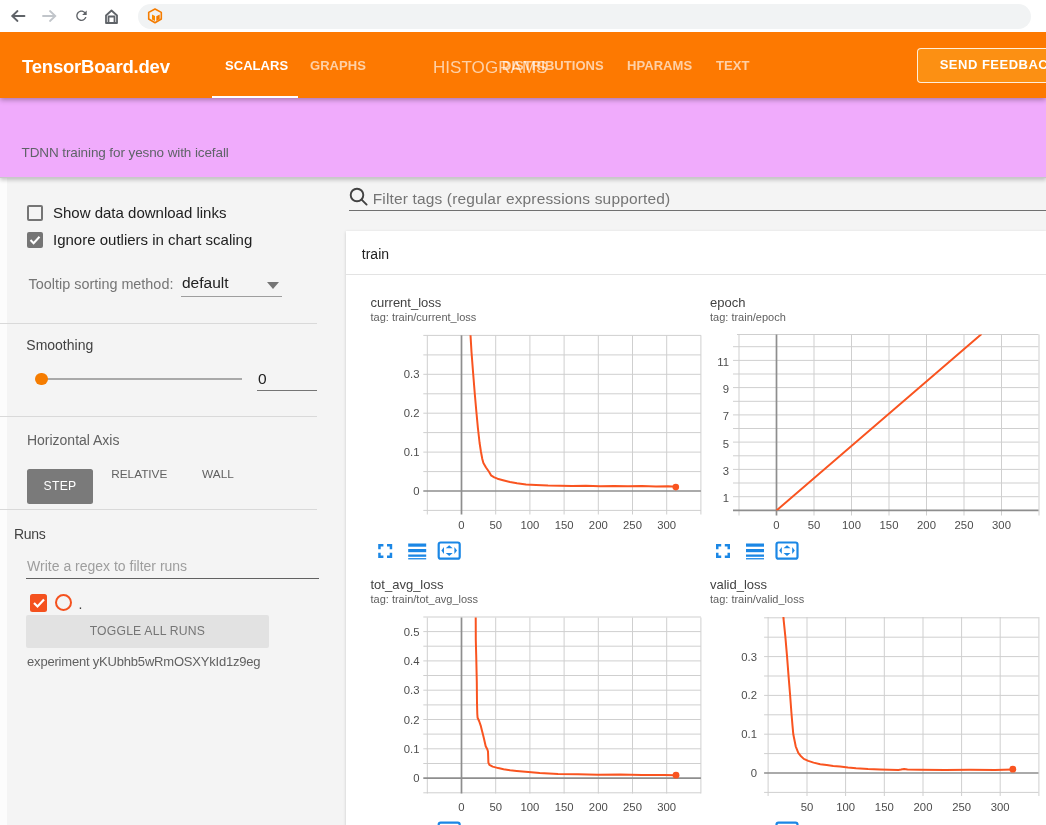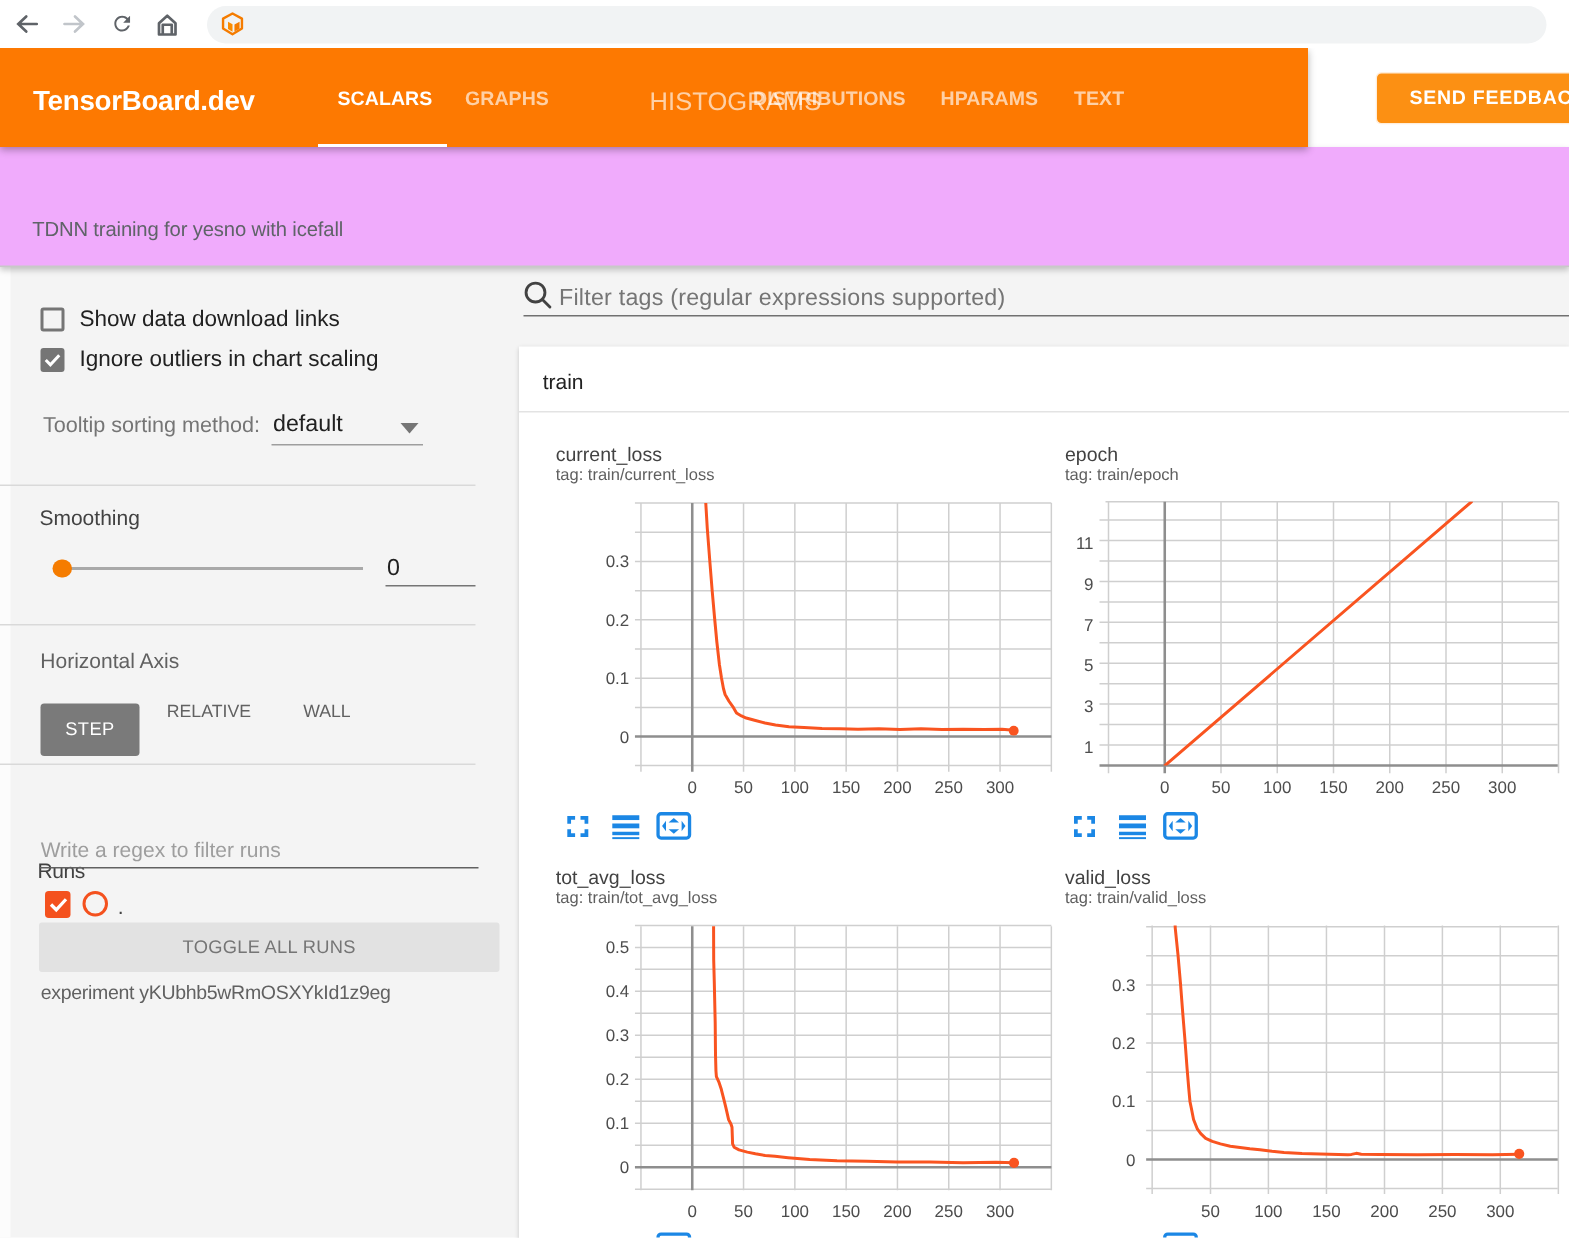--- a/index.html
+++ b/index.html
@@ -24,21 +24,21 @@
   <div class="abs" style="left:138px;top:3.5px;width:893px;height:25px;border-radius:13px;background:#f1f3f4;"></div>
   <svg class="abs" style="left:147px;top:8px;" width="16" height="16" viewBox="0 0 16 16">
     <g fill="none" stroke="#f57c00" stroke-width="1.6" stroke-linejoin="round">
       <path d="M8 1 L14.3 4.4 V11 L8 14.8 L1.7 11 V4.4 Z"></path>
     </g>
     <path d="M5 6.5 l3 1.6 v5 l-3 -1.7 Z" fill="#fb8c00"></path>
     <path d="M9.3 8.3 l3.4 -1.8 v4.6 l-3.4 1.9 Z" fill="#f57c00"></path>
   </svg>
 </div>
 
-<div class="abs" style="left:0;top:32px;width:872px;height:66px;background:#fd7901;box-shadow:0 2px 5px rgba(0,0,0,.3);z-index:30;">
+<div class="abs" style="left:0;top:32px;width:1046px;height:66px;background:#fd7901;box-shadow:0 2px 5px rgba(0,0,0,.3);z-index:30;">
   <div class="abs" style="left:22px;top:23.5px;font-size:18.5px;font-weight:bold;color:#fff;letter-spacing:-0.2px;">TensorBoard.dev</div>
   <div class="abs" style="left:225px;top:25.5px;font-size:13px;font-weight:bold;color:#fff;letter-spacing:0.05px;">SCALARS</div>
   <div class="abs" style="left:310px;top:25.5px;font-size:13px;font-weight:bold;color:rgba(255,255,255,.65);letter-spacing:0.05px;">GRAPHS</div>
   <div class="abs" style="left:389px;top:25.5px;font-size:17px;font-weight:normal;color:rgba(255,255,255,.65);letter-spacing:0.05px;padding-left:44px;">HISTOGRAMS</div>
   <div class="abs" style="left:502px;top:25.5px;font-size:13px;font-weight:bold;color:rgba(255,255,255,.65);letter-spacing:0.05px;">DISTRIBUTIONS</div>
   <div class="abs" style="left:627px;top:25.5px;font-size:13px;font-weight:bold;color:rgba(255,255,255,.65);letter-spacing:0.05px;">HPARAMS</div>
   <div class="abs" style="left:716px;top:25.5px;font-size:13px;font-weight:bold;color:rgba(255,255,255,.65);letter-spacing:0.05px;">TEXT</div>
   <div class="abs" style="left:212.4px;top:63.5px;width:85.4px;height:2.5px;background:#fff;"></div>
   <div class="abs" style="left:917.4px;top:16px;width:163px;height:35px;border:1.5px solid rgba(255,255,255,.85);border-radius:4px;background:#fc9013;color:#fff;font-size:13px;font-weight:bold;letter-spacing:0.5px;text-align:center;line-height:32px;">SEND FEEDBACK</div>
 </div>
@@ -82,30 +82,30 @@
 <div class="abs" style="left:258px;top:370px;font-size:15.5px;color:#212121;">0</div>
 <div class="abs" style="left:257.4px;top:390px;width:59.4px;height:1px;background:#757575;"></div>
 
 <div class="abs" style="left:0;top:415.6px;width:317px;height:1px;background:#d9d9d9;"></div>
 <div class="abs" style="left:26.9px;top:431.7px;font-size:14px;color:#616161;">Horizontal Axis</div>
 <div class="abs" style="left:26.9px;top:469px;width:66.2px;height:34.7px;background:#7a7a7a;border-radius:2.5px;color:#fff;font-size:12.2px;text-align:center;line-height:34.7px;letter-spacing:0.3px;">STEP</div>
 <div class="abs" style="left:111.2px;top:467px;font-size:11.8px;color:#616161;">RELATIVE</div>
 <div class="abs" style="left:202.1px;top:467px;font-size:11.8px;color:#616161;">WALL</div>
 
 <div class="abs" style="left:0;top:508.6px;width:317px;height:1px;background:#d9d9d9;"></div>
-<div class="abs" style="left:25px;top:525.5px;font-size:14px;letter-spacing:-0.3px;color:#424242;margin-top:46px;">Runs</div>
+<div class="abs" style="left:14px;top:525.5px;font-size:14px;letter-spacing:-0.3px;color:#424242;">Runs</div>
 <div class="abs" style="left:27.1px;top:558px;font-size:14px;color:#9e9e9e;">Write a regex to filter runs</div>
 <div class="abs" style="left:25.9px;top:578px;width:292.9px;height:1px;background:#616161;"></div>
 <div class="abs" style="left:29.5px;top:594.4px;width:17.8px;height:17.8px;border-radius:2.5px;background:#f4511e;"></div>
 <svg class="abs" style="left:29.5px;top:594.4px;" width="18" height="18" viewBox="0 0 18 18">
     <path d="M4 9 L7.5 12.5 L14 5.5" fill="none" stroke="#fff" stroke-width="2.2"></path>
   </svg>
 <div class="abs" style="left:54.6px;top:594px;width:17.4px;height:17.4px;border:2.2px solid #f4511e;border-radius:50%;"></div>
 <div class="abs" style="left:78.5px;top:596px;font-size:14px;color:#424242;">.</div>
-<div class="abs" style="left:25.9px;top:615.2px;width:307px;height:32.6px;background:#e2e2e2;border-radius:2px;color:#757575;font-size:12.2px;text-align:center;line-height:32.6px;letter-spacing:0.2px;">TOGGLE ALL RUNS</div>
+<div class="abs" style="left:25.9px;top:615.2px;width:243px;height:32.6px;background:#e2e2e2;border-radius:2px;color:#757575;font-size:12.2px;text-align:center;line-height:32.6px;letter-spacing:0.2px;">TOGGLE ALL RUNS</div>
 <div class="abs" style="left:27.1px;top:654.4px;font-size:13px;letter-spacing:-0.2px;color:#616161;">experiment yKUbhb5wRmOSXYkId1z9eg</div>
 
 <div class="abs" style="left:370.5px;top:295.3px;font-size:13px;color:#424242;">current_loss</div>
 <div class="abs" style="left:370.5px;top:310.8px;font-size:11px;color:#5f5f5f;">tag: train/current_loss</div>
 <div class="abs" style="left:710px;top:295.3px;font-size:13px;color:#424242;">epoch</div>
 <div class="abs" style="left:710px;top:310.8px;font-size:11px;color:#5f5f5f;">tag: train/epoch</div>
 <div class="abs" style="left:370.5px;top:577.3px;font-size:13px;color:#424242;">tot_avg_loss</div>
 <div class="abs" style="left:370.5px;top:592.8px;font-size:11px;color:#5f5f5f;">tag: train/tot_avg_loss</div>
 <div class="abs" style="left:710px;top:577.3px;font-size:13px;color:#424242;">valid_loss</div>
 <div class="abs" style="left:710px;top:592.8px;font-size:11px;color:#5f5f5f;">tag: train/valid_loss</div>

